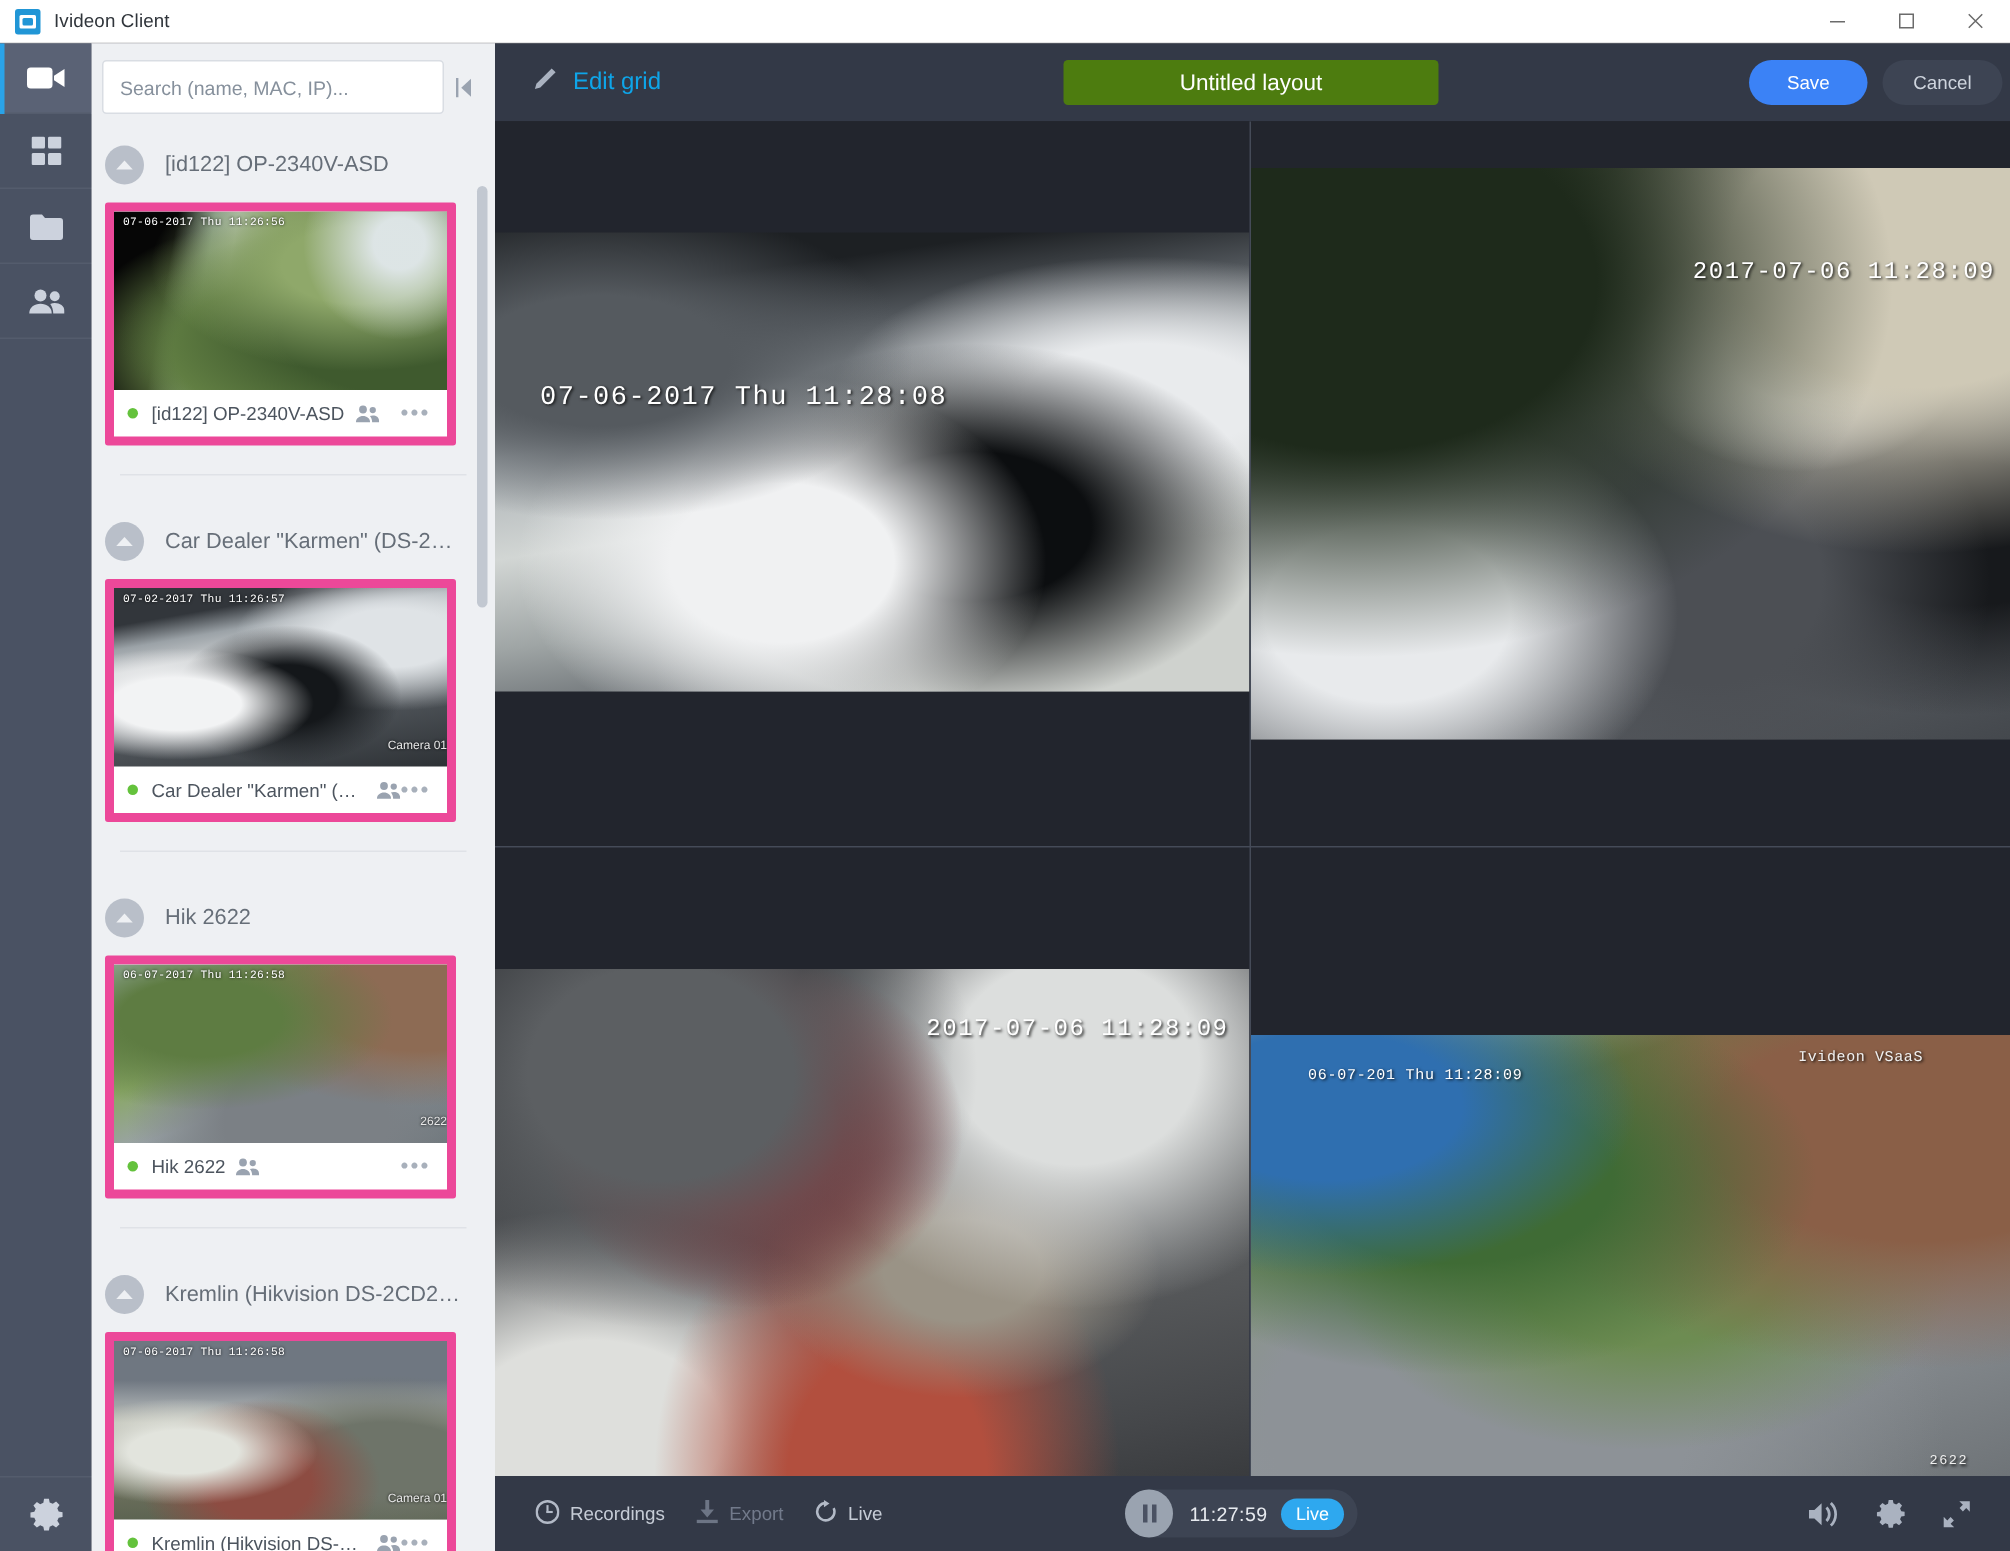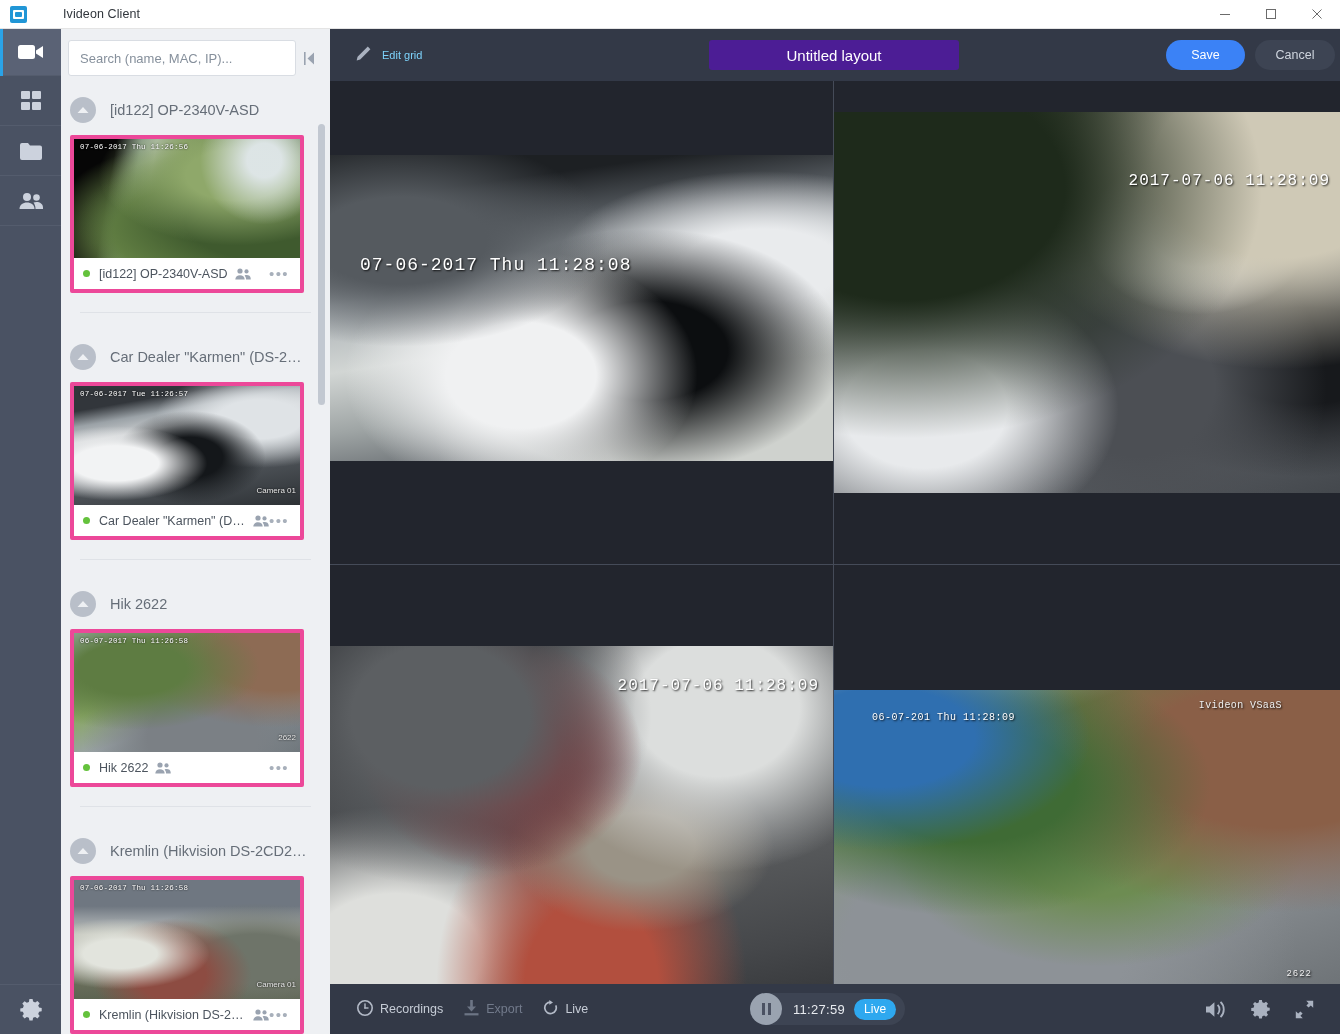--- a/index.html
+++ b/index.html
@@ -24,21 +24,21 @@
   }
   .tb-logo::after {
     content: ""; position: absolute; left: 3px; top: 4px;
     width: 11px; height: 9px; background: #ffffff; border-radius: 1px;
   }
   .tb-logo::before {
     content: ""; position: absolute; left: 5px; top: 6px;
     width: 7px; height: 5px; background: #2196d6; border-radius: 1px; z-index: 2;
   }
   .tb-title {
-    font-size: 12.5px; color: #30353b; letter-spacing: .1px; margin-left: 27px;
+    font-size: 12.5px; color: #30353b; letter-spacing: .1px;
   }
   .tb-controls { margin-left: auto; display: flex; height: 29px; }
   .tb-btn {
     width: 46px; height: 29px; display: flex; align-items: center; justify-content: center;
   }
   .tb-btn svg { display: block; }
 
   
   .rail {
     position: absolute; top: 29px; left: 0; width: 61px; height: 1005px;
@@ -101,21 +101,21 @@
     width: 26px; height: 26px; border-radius: 50%; background: #b9bfc9;
     display: flex; align-items: center; justify-content: center; flex: none;
   }
   .chev svg { fill: #eef0f3; }
   .group-name {
     margin-left: 14px; font-size: 14.5px; color: #666e78;
     white-space: nowrap; overflow: hidden; text-overflow: ellipsis; max-width: 200px;
   }
   .cam-card {
     margin: 0 9px 0 9px; width: 234px;
-    background: #ffffff; border: 4px solid #ec4899; border-radius: 2px;
+    background: #ffffff; border: 6px solid #ec4899; border-radius: 2px;
     overflow: hidden;
   }
   .cam-thumb {
     width: 232px; height: 119px; position: relative; overflow: hidden;
     background: #24303a;
   }
   .cam-ts {
     position: absolute; top: 4px; left: 6px;
     font-family: "Liberation Mono", monospace; font-size: 7.5px;
     color: #ffffff; text-shadow: 0 0 2px #000; letter-spacing: .2px;
@@ -159,25 +159,25 @@
   .topbar {
     position: absolute; top: 0; left: 0; width: 1010px; height: 52px;
     background: #333947;
     display: flex; align-items: center;
   }
   .edit-grid {
     display: flex; align-items: center; margin-left: 14px; cursor: default;
   }
   .edit-grid svg { fill: #aab2c0; }
   .edit-grid span {
-    margin-left: 11px; font-size: 11px; color: #7dd3fc;
+    margin-left: 11px; font-size: 16px; color: #0ea5e9;
   }
   .layout-name {
     position: absolute; left: 379px; top: 11px; width: 250px; height: 30px;
-    background: #4c1d95; border-radius: 3px;
+    background: #4d7c0f; border-radius: 3px;
     display: flex; align-items: center; justify-content: center;
     font-size: 15px; color: #ffffff;
   }
   .btn-save {
     position: absolute; right: 95px; top: 11px;
     width: 79px; height: 30px; border-radius: 15px;
     background: #3b82f6; color: #ffffff; font-size: 12.5px;
     display: flex; align-items: center; justify-content: center; border: none;
     font-family: "Liberation Sans", sans-serif;
   }
@@ -387,21 +387,21 @@
             </svg>
         </span>
         <span class="group-name">Car Dealer "Karmen" (DS-2CD...</span>
       </div>
       <div class="cam-card">
         <div class="cam-thumb" style="background:
                radial-gradient(ellipse at 18% 65%, #f2f3f4 0 16%, rgba(0,0,0,0) 34%),
                radial-gradient(ellipse at 50% 60%, #14171a 0 20%, rgba(0,0,0,0) 46%),
                radial-gradient(ellipse at 80% 28%, #dfe3e6 0 16%, rgba(0,0,0,0) 40%),
                linear-gradient(170deg, #32363b 0 16%, #9ba2a7 26%, #c9ccce 36%, #7e8489 52%, #4c5156 70%, #2c3034 100%);">
-          <span class="cam-ts">07-06-2017 Tue 11:26:57</span>
+          <span class="cam-ts">07-02-2017 Thu 11:26:57</span>
           <span class="cam-label-ov">Camera 01</span>
         </div>
         <div class="cam-foot">
           <span class="dot"></span>
           <span class="cam-name">Car Dealer "Karmen" (DS-2C...</span>
           <span class="share-ic">
             <svg width="16" height="12" viewBox="0 0 16 12">
                 <circle cx="5" cy="3" r="2.6"></circle>
                 <circle cx="11.5" cy="3.4" r="2.1"></circle>
                 <path d="M0.3 11.5c0-2.7 2.2-4.2 4.7-4.2s4.7 1.5 4.7 4.2Z"></path>

